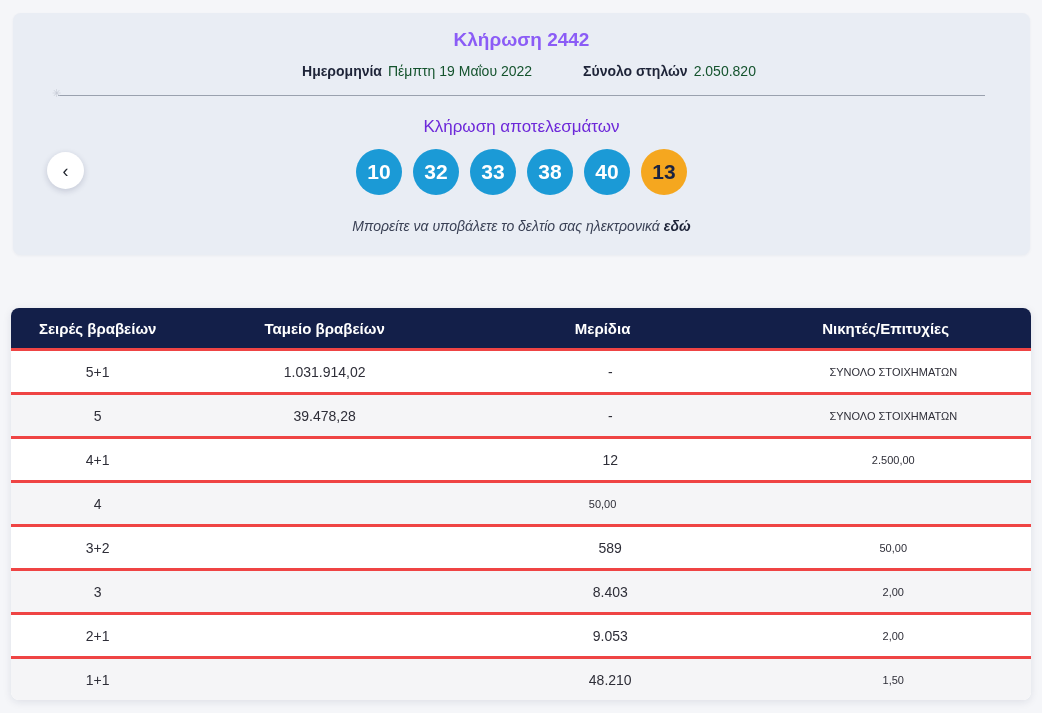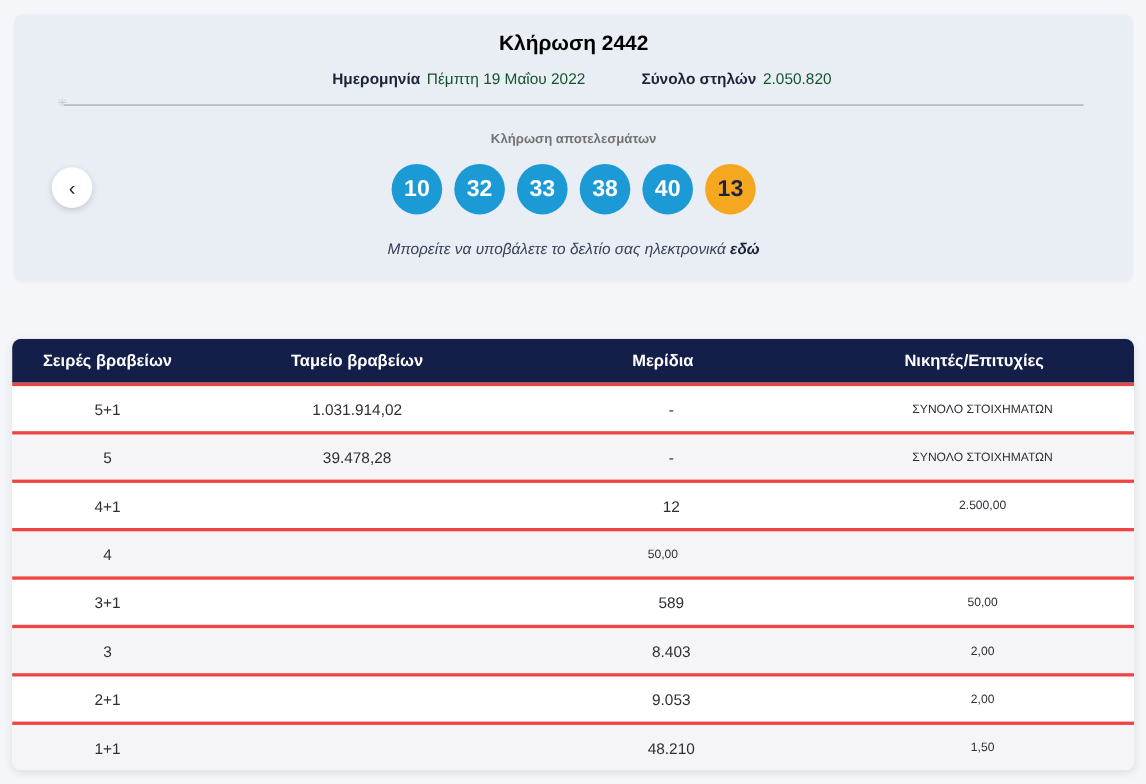--- a/index.html
+++ b/index.html
@@ -18,21 +18,21 @@
     background: #e9edf4;
     border-radius: 8px;
     box-shadow: 0 1px 3px rgba(20,30,70,0.05);
     padding-top: 16px;
     text-align: center;
   }
   .draw-title {
     font-size: 19px;
     line-height: 22px;
     font-weight: bold;
-    color: #000000;
+    color: #8b5cf6;
   }
   .meta-row {
     margin-top: 12px;
     display: flex;
     justify-content: center;
     gap: 36px;
     font-size: 14px;
     line-height: 16px;
   }
   .meta-item { display: flex; gap: 6px; align-items: flex-end; padding-left: 15px; }
@@ -49,24 +49,24 @@
   }
   .divider-asterisk {
     position: absolute;
     left: -6px;
     top: -8px;
     font-size: 11px;
     color: #c7ccd6;
   }
   .results-heading {
     margin-top: 21px;
-    font-size: 12px;
+    font-size: 17px;
     line-height: 19px;
-    font-weight: bold;
-    color: #737373;
+    font-weight: normal;
+    color: #6d28d9;
   }
   .balls-row {
     margin-top: 13px;
     display: flex;
     justify-content: center;
     gap: 11px;
   }
   .ball {
     width: 46px;
     height: 46px;
@@ -210,21 +210,21 @@
     <div class="t-cell c2"></div>
     <div class="t-cell c3">12</div>
     <div class="t-cell c4">2.500,00</div>
   </div>
   <div class="t-row t-body-row">
     <div class="t-cell c1">4</div>
     <div class="t-cell c2"></div>
     <div class="t-cell c4">50,00</div>
   </div>
   <div class="t-row t-body-row">
-    <div class="t-cell c1">3+1</div>
+    <div class="t-cell c1">3+2</div>
     <div class="t-cell c2"></div>
     <div class="t-cell c3">589</div>
     <div class="t-cell c4">50,00</div>
   </div>
   <div class="t-row t-body-row">
     <div class="t-cell c1">3</div>
     <div class="t-cell c2"></div>
     <div class="t-cell c3">8.403</div>
     <div class="t-cell c4">2,00</div>
   </div>

